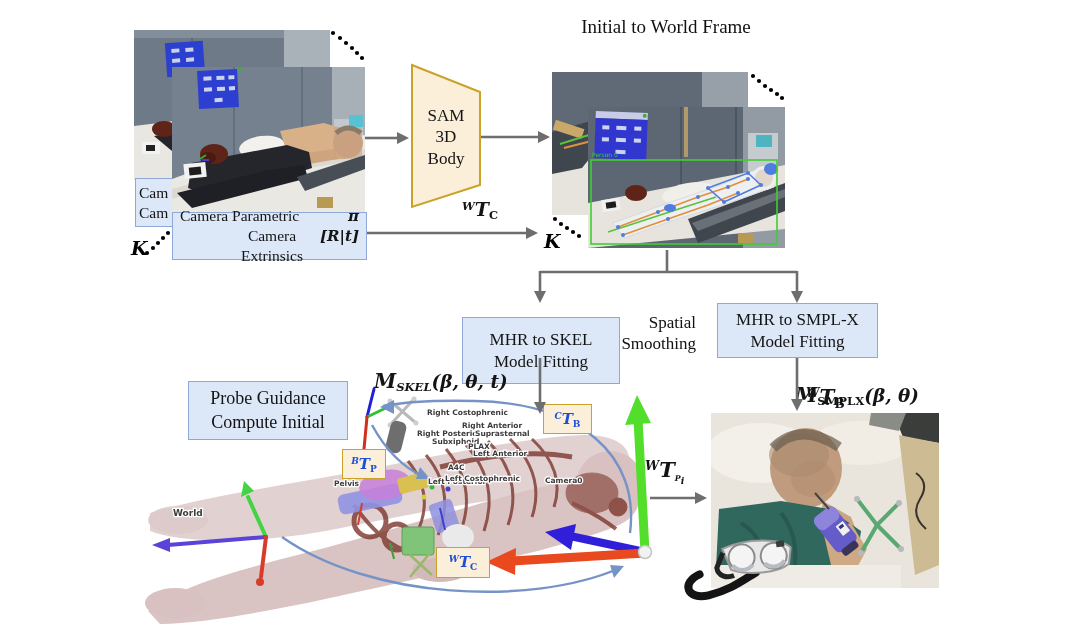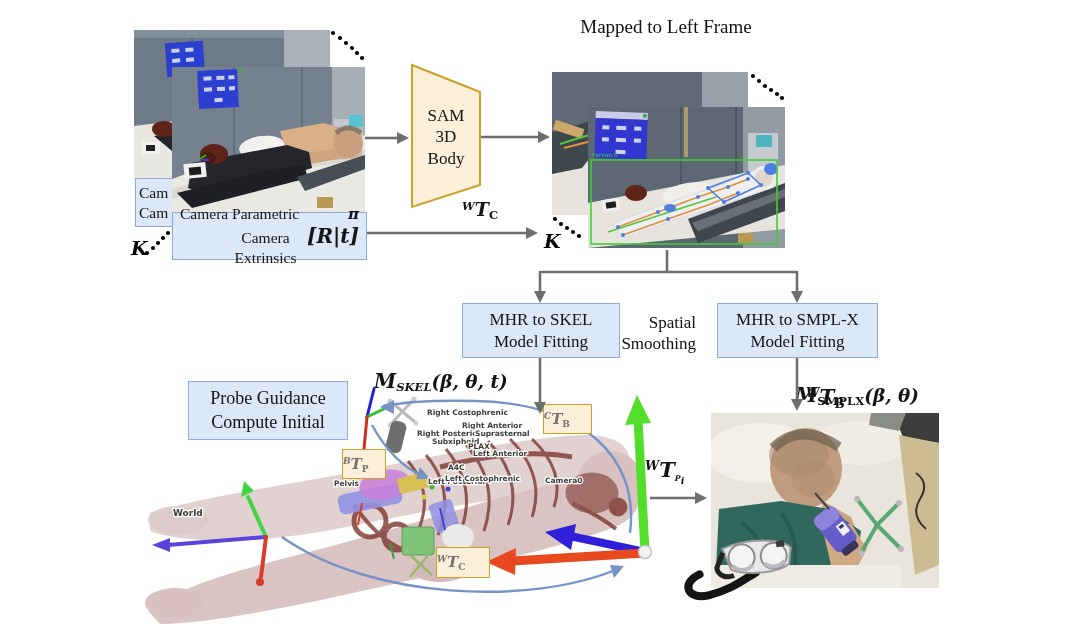--- a/index.html
+++ b/index.html
@@ -5,22 +5,22 @@
   html,body{margin:0;padding:0;background:#fff;}
   .canvas{position:relative;width:1075px;height:631px;background:#fff;overflow:hidden;
           font-family:"Liberation Serif",serif;color:#111;}
   .abs{position:absolute;}
   .photo{position:absolute;overflow:hidden;}
   .photo svg{display:block;}
   .lbox{position:absolute;background:#dce7f8;border:1.5px solid #8ea8d8;box-sizing:border-box;
         display:flex;flex-direction:column;justify-content:center;text-align:center;
         font-family:"Liberation Serif",serif;color:#141414;line-height:1.28;}
   .tanbox{position:absolute;background:#fcefd9;border:1.6px solid #c9a227;box-sizing:border-box;
-        display:flex;align-items:center;
-        font-family:"DejaVu Serif",serif;font-weight:bold;font-style:italic;color:#737373;}
+        display:flex;align-items:center;justify-content:center;
+        font-family:"DejaVu Serif",serif;font-weight:bold;font-style:italic;color:#1d4ed8;}
   .mathlab{position:absolute;font-family:"DejaVu Serif",serif;font-weight:bold;font-style:italic;
         color:#141414;white-space:nowrap;}
   .sup{font-size:.60em;vertical-align:.55em;font-style:italic;}
   .sub{font-size:.60em;vertical-align:-.30em;font-style:normal;}
   .subi{font-size:.62em;font-style:italic;}
   .subsub{font-size:.75em;vertical-align:-.35em;font-style:italic;}
   .ktext{position:absolute;font-family:"DejaVu Serif",serif;font-weight:bold;font-style:italic;
         font-size:19px;color:#000;}
   .titleblock{position:absolute;text-align:center;font-size:19px;line-height:25px;color:#111;}
   .plain2{position:absolute;text-align:center;font-size:17px;line-height:21px;color:#111;}
@@ -107,21 +107,21 @@
     </svg>
   </div>
 
   <div class="lbox" style="left:172px;top:212px;width:195px;height:48px;font-size:15.5px;padding:0 7px;">
     <div style="display:flex;justify-content:space-between;align-items:baseline;">
       <span>Camera Parametric</span>
       <span class="mathlab" style="position:static;font-size:15px;">π</span>
     </div>
     <div style="display:flex;justify-content:flex-end;align-items:baseline;margin-left:44px;">
       <span>Camera Extrinsics</span>
-      <span class="mathlab" style="position:static;font-size:20px;">[R|t]</span>
+      <span class="mathlab" style="position:static;font-size:15px;">[R|t]</span>
     </div>
   </div>
 
   <div class="ktext" style="left:131px;top:237px;">K</div>
 
   <svg class="abs" style="left:405px;top:60px;" width="82" height="152" viewBox="0 0 82 152">
     <polygon points="7,5 75,32 75,125 7,147" fill="#fcefd9" stroke="#c9a227" stroke-width="2"></polygon>
     <text x="41" y="61" text-anchor="middle" font-family="Liberation Serif, serif" font-size="17" fill="#141414">SAM</text>
     <text x="41" y="82" text-anchor="middle" font-family="Liberation Serif, serif" font-size="17" fill="#141414">3D</text>
     <text x="41" y="104" text-anchor="middle" font-family="Liberation Serif, serif" font-size="17" fill="#141414">Body</text>
@@ -208,24 +208,24 @@
           <ellipse cx="183" cy="62" rx="7" ry="6"></ellipse>
       </g>
       <rect x="3" y="53" width="186" height="84" fill="none" stroke="#3fcf30" stroke-width="1.6"></rect>
       <text x="4" y="50" font-family="DejaVu Sans, sans-serif" font-size="6" fill="#3fcf30">Person 0</text>
     </svg>
   </div>
 
   <div class="ktext" style="left:544px;top:230px;">K</div>
 
   <div class="titleblock" style="left:535px;top:14px;width:262px;">
-    <div>Mapped to Left Frame</div>
-  </div>
-
-  <div class="lbox" style="left:462px;top:303px;width:158px;height:55px;font-size:17px;">
+    <div>Initial to World Frame</div>
+  </div>
+
+  <div class="lbox" style="left:462px;top:317px;width:158px;height:67px;font-size:17px;">
     <div>MHR to SKEL</div>
     <div>Model Fitting</div>
   </div>
 
   <div class="plain2" style="left:620px;top:312px;width:76px;text-align:right;">
     <div>Spatial</div>
     <div>Smoothing</div>
   </div>
 
   <div class="lbox" style="left:717px;top:303px;width:161px;height:55px;font-size:17px;">

